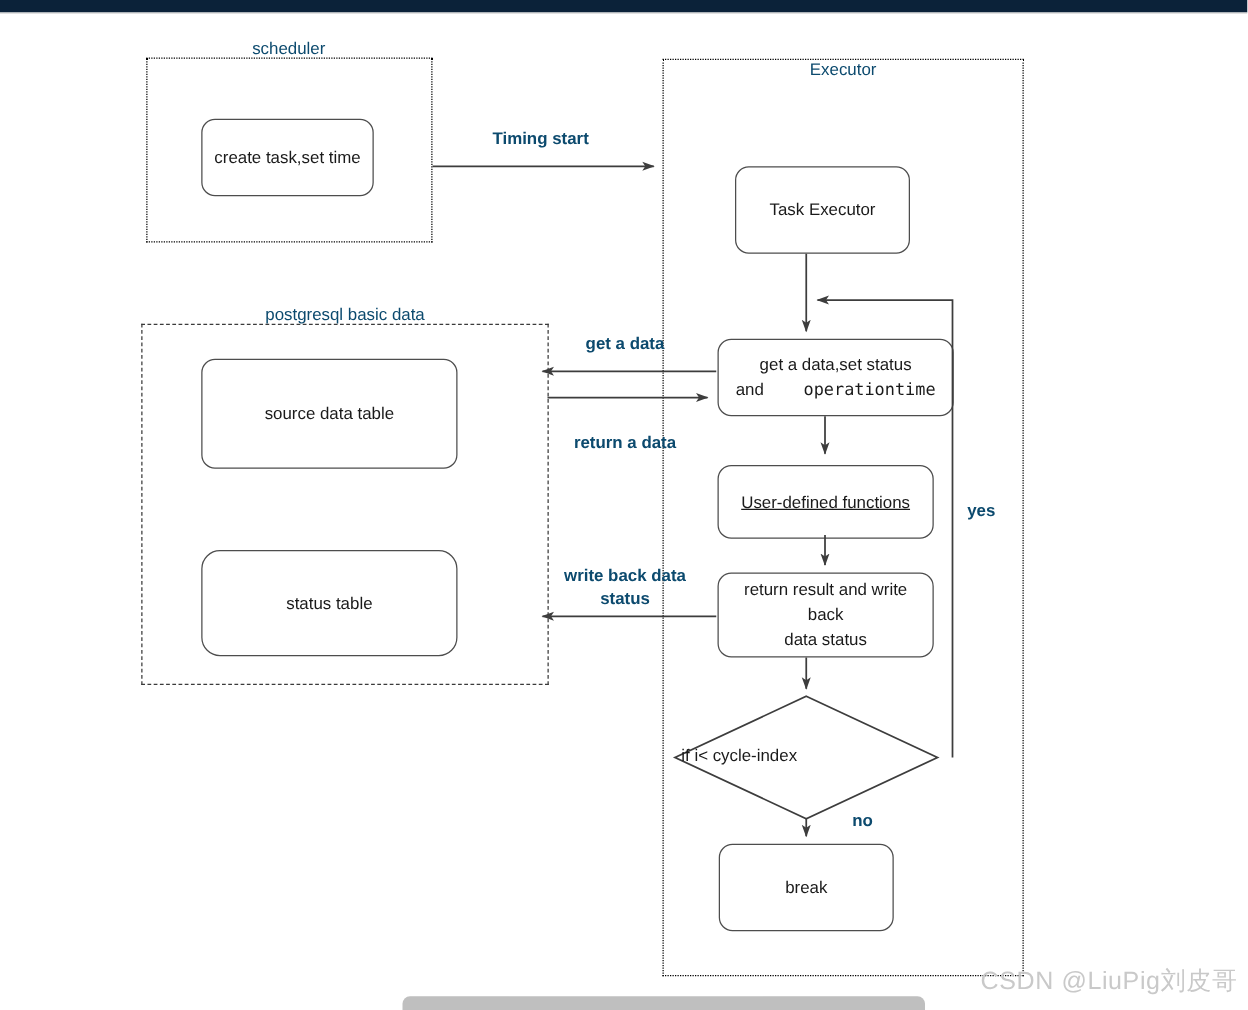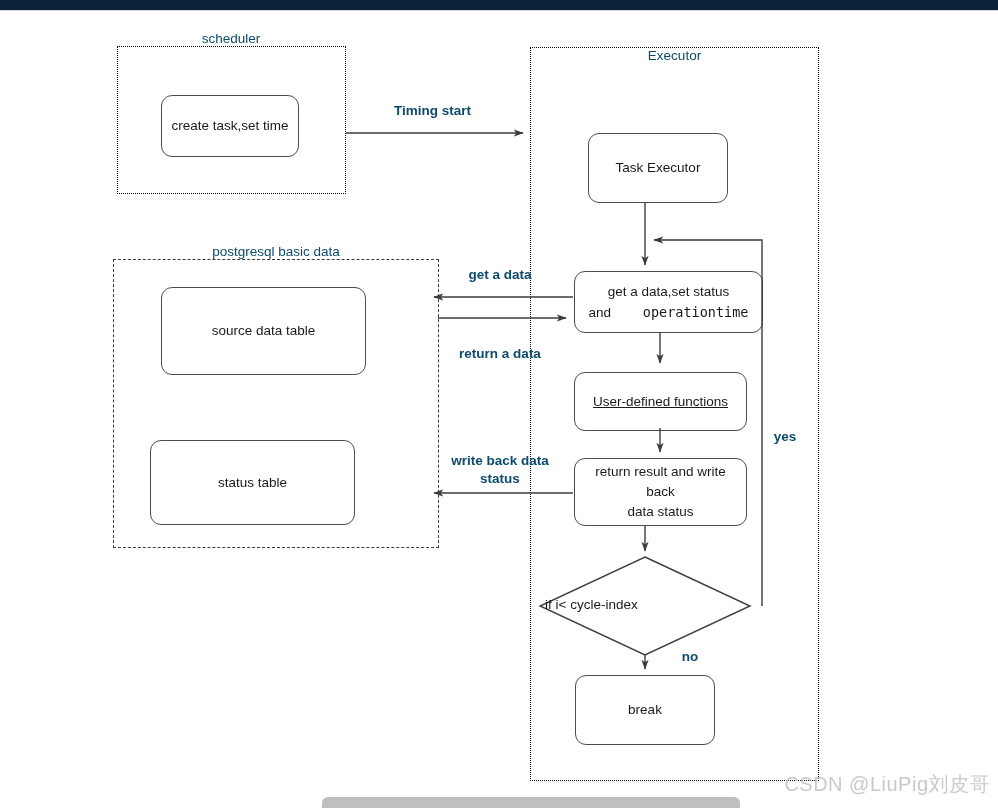--- a/index.html
+++ b/index.html
@@ -134,21 +134,21 @@
   </div>
 
   <div class="node" style="left:575px;top:675px;width:140px;height:70px;">
     <span>break</span>
   </div>
 
   <div class="node" style="left:161px;top:287px;width:205px;height:88px;">
     <span>source data table</span>
   </div>
 
-  <div class="node" style="left:150px;top:440px;width:205px;height:85px;">
+  <div class="node" style="left:161px;top:440px;width:205px;height:85px;border-radius:15px;">
     <span>status table</span>
   </div>
 
   <svg width="998" height="808">
     <defs>
       <marker id="arrow" markerWidth="11" markerHeight="11" refX="9.2" refY="4" orient="auto" markerUnits="userSpaceOnUse">
         <path d="M0,0.4 L10,4 L0,7.6 L2.4,4 Z" fill="#3d3d3d"></path>
       </marker>
     </defs>
     <g stroke="#3d3d3d" stroke-width="1.4" fill="none">
@@ -179,21 +179,21 @@
 
   <div class="edge-label" style="left:360px;top:102px;width:145px;">Timing start</div>
 
   <div class="edge-label" style="left:440px;top:266px;width:120px;">get a data</div>
 
   <div class="edge-label" style="left:440px;top:345px;width:120px;">return a data</div>
 
   <div class="edge-label" style="left:432px;top:452px;width:136px;">write back data
 status</div>
 
-  <div class="edge-label" style="left:768px;top:400px;width:34px;margin-top:28px;">yes</div>
+  <div class="edge-label" style="left:768px;top:400px;width:34px;">yes</div>
 
   <div class="edge-label" style="left:673px;top:648px;width:34px;">no</div>
 
   <div class="diamond-label" style="left:545px;top:597px;width:200px;">if  i&lt; cycle-index</div>
 
 </div>
 
 <div id="watermark">CSDN @LiuPig刘皮哥</div>
 <div id="bottom-bar"></div>
 

